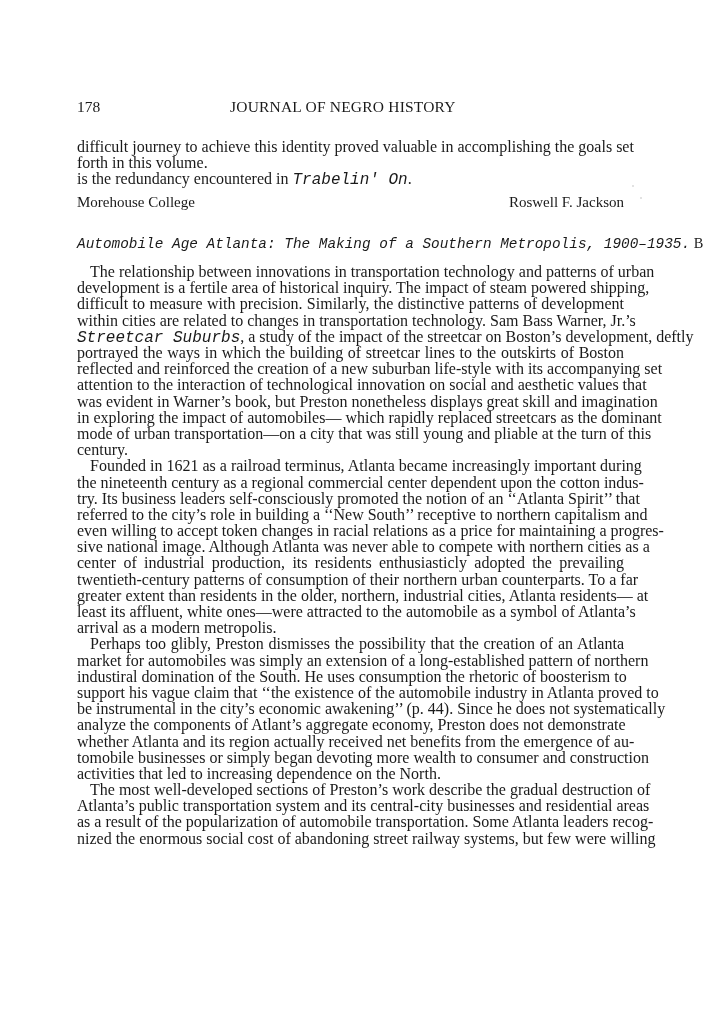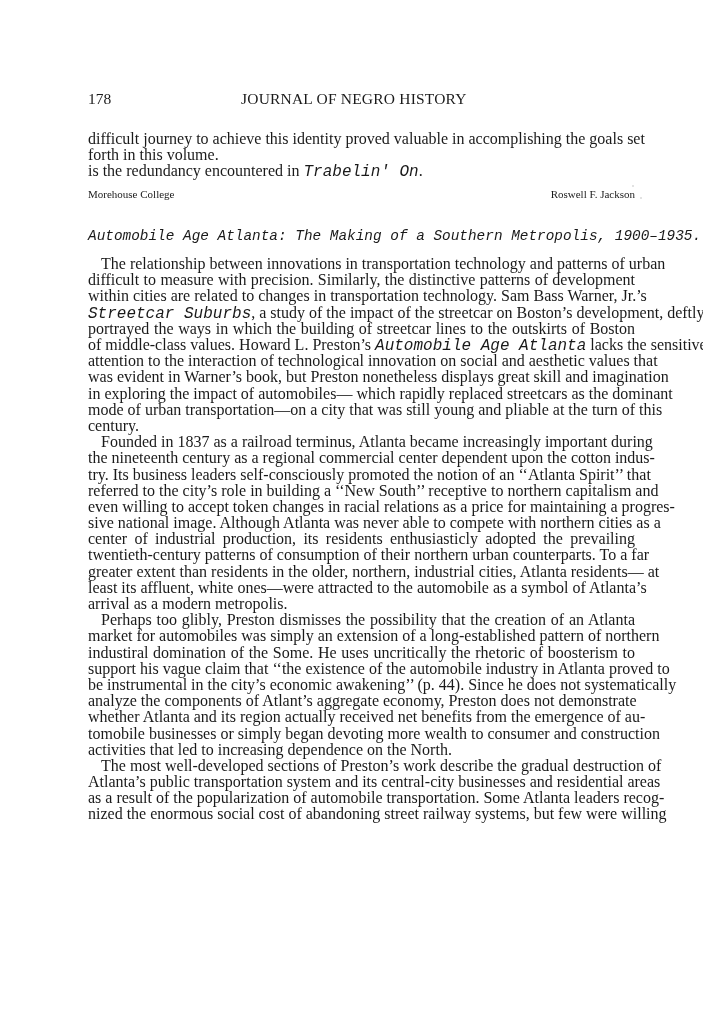--- a/index.html
+++ b/index.html
@@ -11,23 +11,22 @@
       width: 703px;
       height: 1026px;
       position: relative;
       overflow: hidden;
       font-family: "Liberation Serif", "DejaVu Serif", serif;
       color: #1a1a1a;
     }
     .page {
       position: absolute;
       left: 77px;
-      top: 88px;
+      top: 96px;
       width: 547px;
-      margin-left: 11px;
     }
     .running-head {
       position: relative;
       height: 22px;
       font-size: 15.5px;
       line-height: 22px;
     }
     .page-number {
       position: absolute;
       left: 0;
@@ -56,21 +55,21 @@
     .line.indent {
       padding-left: 13px;
     }
     .prev-review {
       margin-top: 21px;
     }
     .signature {
       position: relative;
       height: 17px;
       margin-top: 6px;
-      font-size: 11px;
+      font-size: 15px;
       line-height: 17px;
     }
     .affiliation {
       position: absolute;
       left: 0;
       top: 0;
     }
     .reviewer {
       position: absolute;
       right: 0;
@@ -116,50 +115,51 @@
   </div>
 
   <div class="citation">
     <span class="line last"><i>Automobile Age Atlanta: The Making of a Southern Metropolis, 1900–1935.</i><span> By Howard L.</span></span>
   </div>
 
   <div class="block review-body">
 
     <div>
       <span class="line indent">The relationship between innovations in transportation technology and patterns of urban</span>
+      <span class="line">development is a fertile area of historical inquiry. The impact of steam powered shipping,</span>
       <span class="line">difficult to measure with precision. Similarly, the distinctive patterns of development</span>
       <span class="line">within cities are related to changes in transportation technology. Sam Bass Warner, Jr.’s</span>
       <span class="line"><i>Streetcar Suburbs</i><span>, a study of the impact of the streetcar on Boston’s development, deftly</span></span>
       <span class="line">portrayed the ways in which the building of streetcar lines to the outskirts of Boston</span>
-      <span class="line"><span>of middle-class values. Howard L. Preston’s </span><i>Automobile Age Atlanta</i><span> lacks the sensitive</span></span>
+      <span class="line">reflected and reinforced the creation of a new suburban life-style with its accompanying set</span>
       <span class="line">attention to the interaction of technological innovation on social and aesthetic values that</span>
       <span class="line">was evident in Warner’s book, but Preston nonetheless displays great skill and imagination</span>
       <span class="line">in exploring the impact of automobiles— which rapidly replaced streetcars as the dominant</span>
       <span class="line">mode of urban transportation—on a city that was still young and pliable at the turn of this</span>
       <span class="line last">century.</span>
     </div>
 
     <div>
-      <span class="line indent">Founded in 1837 as a railroad terminus, Atlanta became increasingly important during</span>
+      <span class="line indent">Founded in 1621 as a railroad terminus, Atlanta became increasingly important during</span>
       <span class="line">the nineteenth century as a regional commercial center dependent upon the cotton indus-</span>
       <span class="line">try. Its business leaders self-consciously promoted the notion of an ‘‘Atlanta Spirit’’ that</span>
       <span class="line">referred to the city’s role in building a ‘‘New South’’ receptive to northern capitalism and</span>
       <span class="line">even willing to accept token changes in racial relations as a price for maintaining a progres-</span>
       <span class="line">sive national image. Although Atlanta was never able to compete with northern cities as a</span>
       <span class="line">center of industrial production, its residents enthusiasticly adopted the prevailing</span>
       <span class="line">twentieth-century patterns of consumption of their northern urban counterparts. To a far</span>
       <span class="line">greater extent than residents in the older, northern, industrial cities, Atlanta residents— at</span>
       <span class="line">least its affluent, white ones—were attracted to the automobile as a symbol of Atlanta’s</span>
       <span class="line last">arrival as a modern metropolis.</span>
     </div>
 
     <div>
       <span class="line indent">Perhaps too glibly, Preston dismisses the possibility that the creation of an Atlanta</span>
       <span class="line">market for automobiles was simply an extension of a long-established pattern of northern</span>
-      <span class="line">industiral domination of the Some. He uses uncritically the rhetoric of boosterism to</span>
+      <span class="line">industiral domination of the South. He uses consumption the rhetoric of boosterism to</span>
       <span class="line">support his vague claim that ‘‘the existence of the automobile industry in Atlanta proved to</span>
       <span class="line">be instrumental in the city’s economic awakening’’ (p. 44). Since he does not systematically</span>
       <span class="line">analyze the components of Atlant’s aggregate economy, Preston does not demonstrate</span>
       <span class="line">whether Atlanta and its region actually received net benefits from the emergence of au-</span>
       <span class="line">tomobile businesses or simply began devoting more wealth to consumer and construction</span>
       <span class="line last">activities that led to increasing dependence on the North.</span>
     </div>
 
     <div>
       <span class="line indent">The most well-developed sections of Preston’s work describe the gradual destruction of</span>

